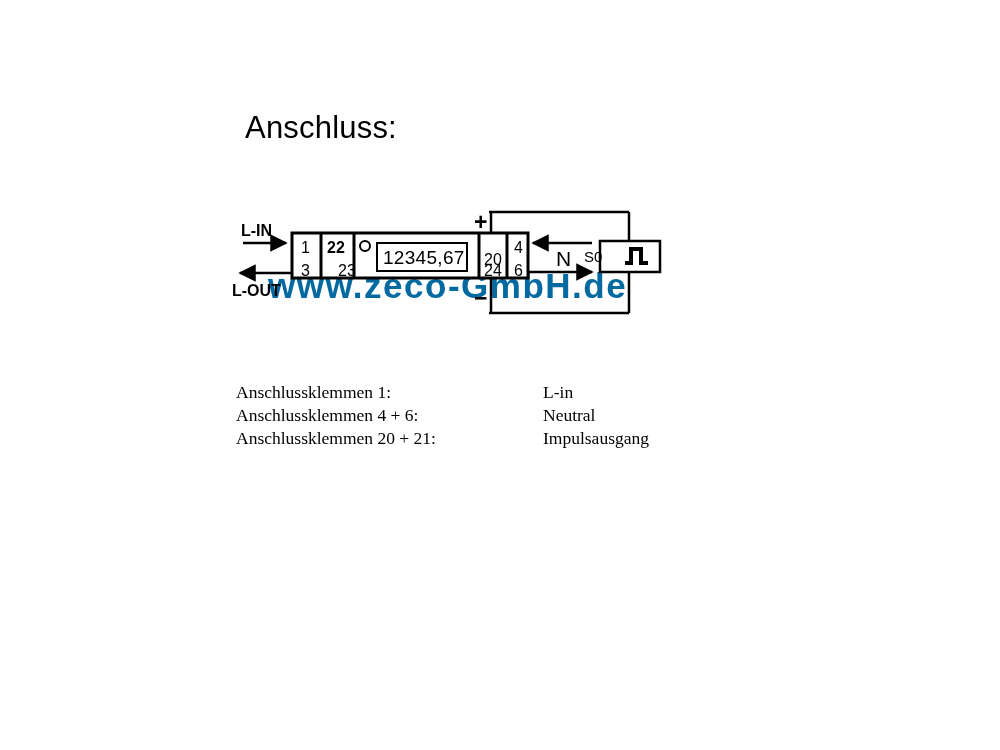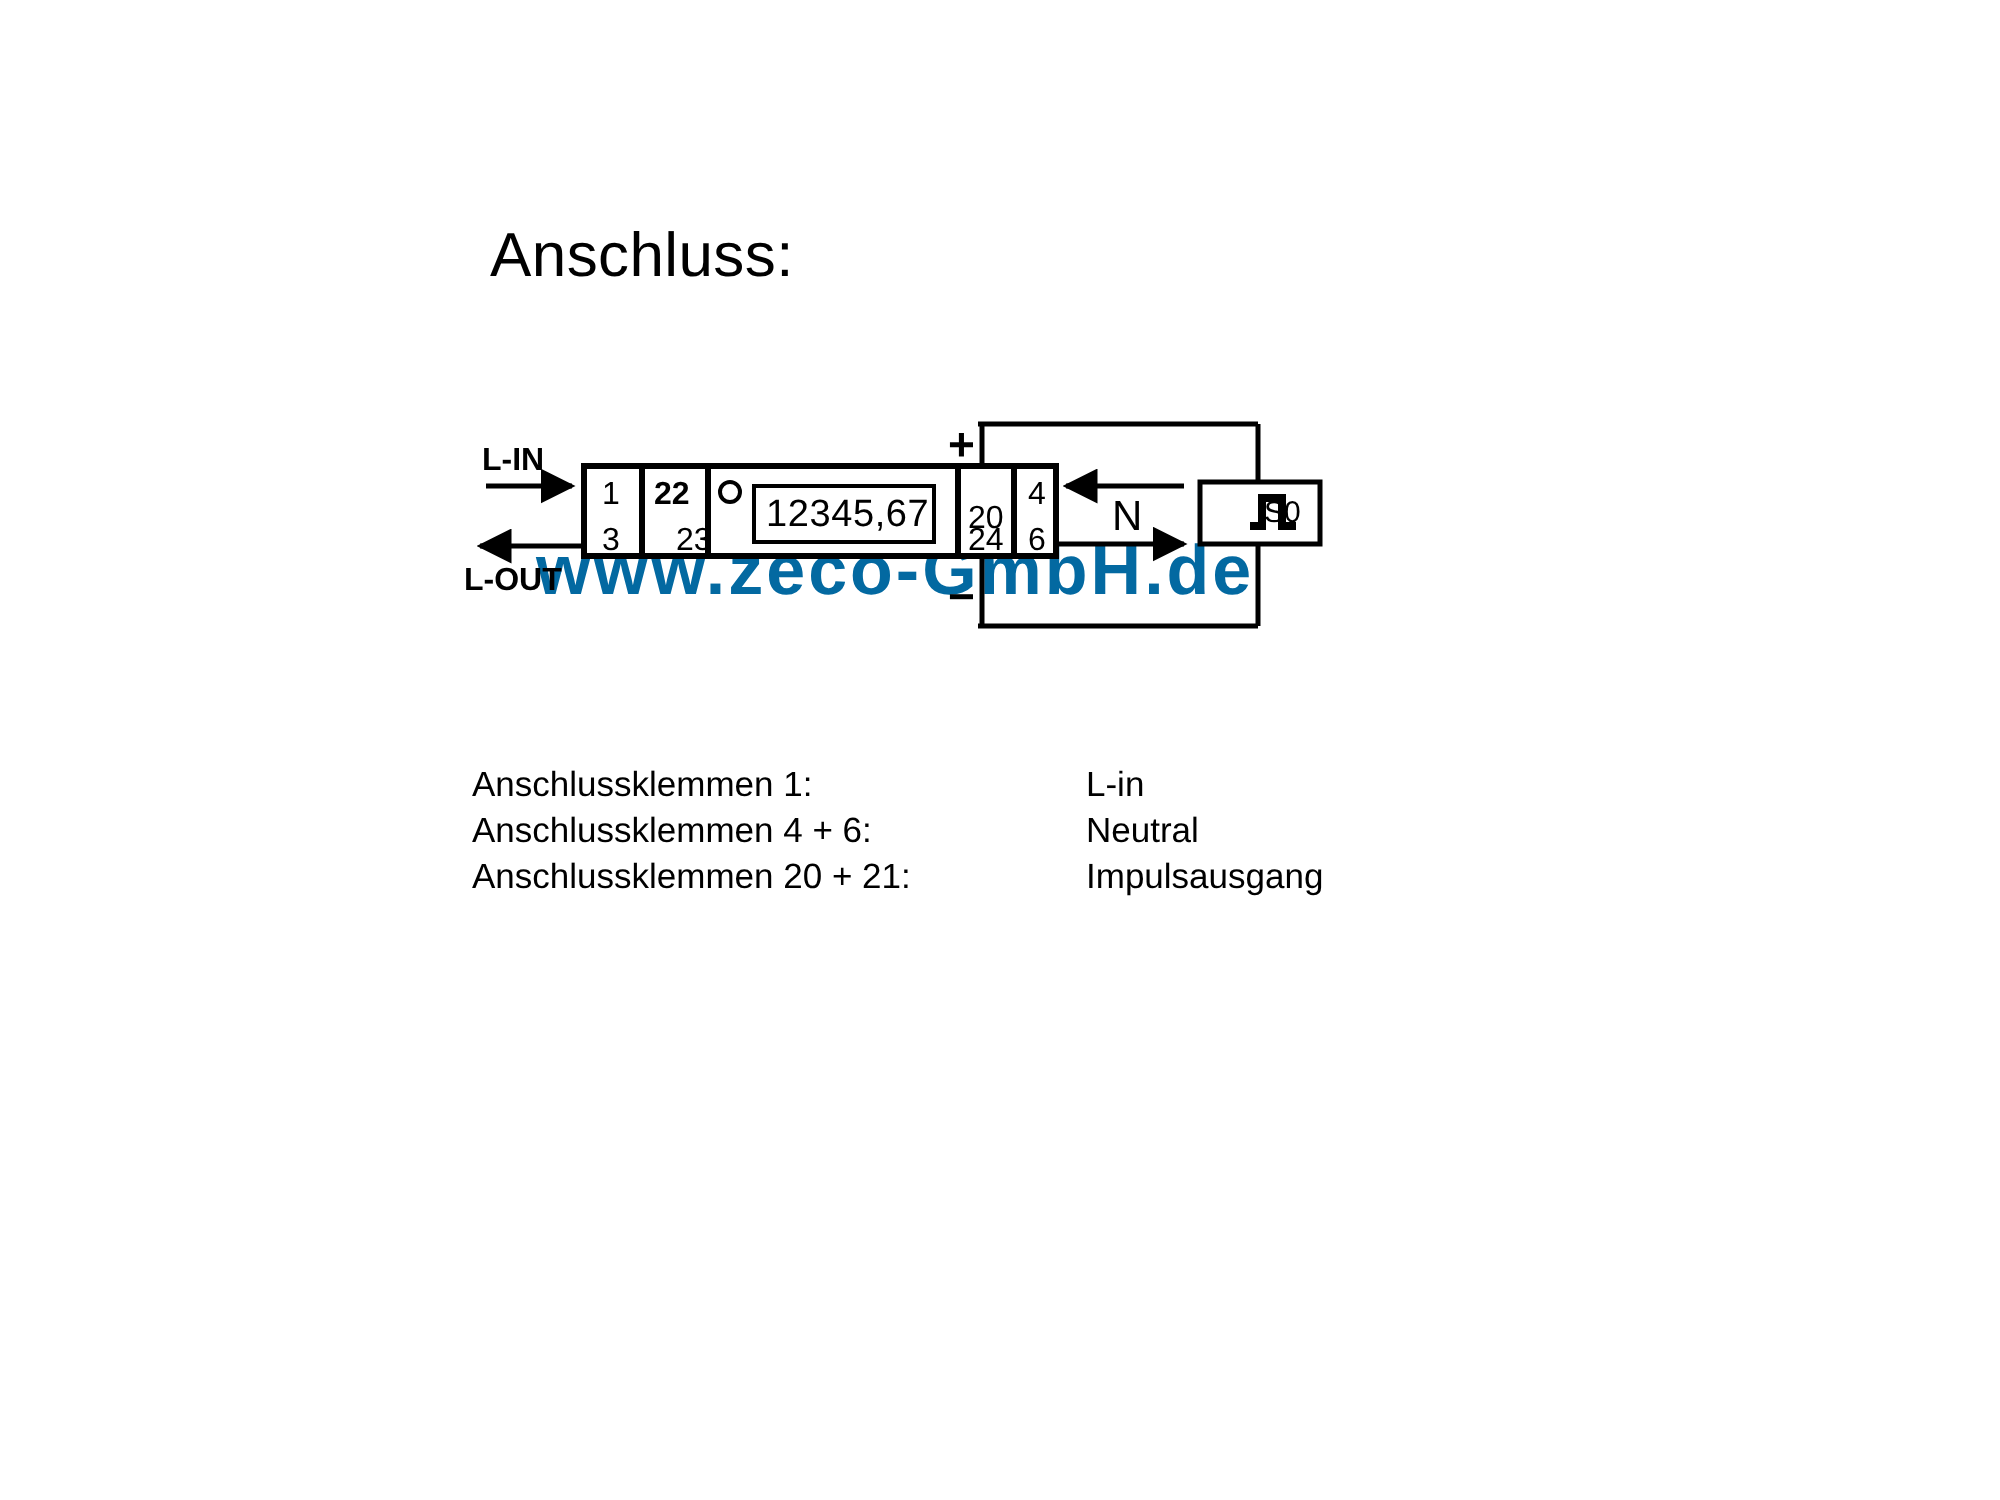--- a/index.html
+++ b/index.html
@@ -117,41 +117,42 @@
     font-size: 19px;
     font-weight: 400;
     line-height: 1;
     letter-spacing: 0.3px;
     white-space: nowrap;
   }
 
   
   #s0-label {
     position: absolute;
-    left: 632px;
+    left: 584px;
     top: 249px;
     font-size: 15px;
     font-weight: 400;
     line-height: 1;
     white-space: nowrap;
   }
 
   
   #legend {
     position: absolute;
     left: 236px;
     top: 381px;
     width: 560px;
   }
   .legend-row {
     position: relative;
     height: 23px;
     font-size: 17.5px;
     line-height: 23px;
     white-space: nowrap;
+    font-family: Liberation Serif, serif;
   }
   .legend-term {
     position: absolute;
     left: 0;
     top: 0;
   }
   .legend-desc {
     position: absolute;
     left: 307px;
     top: 0;

